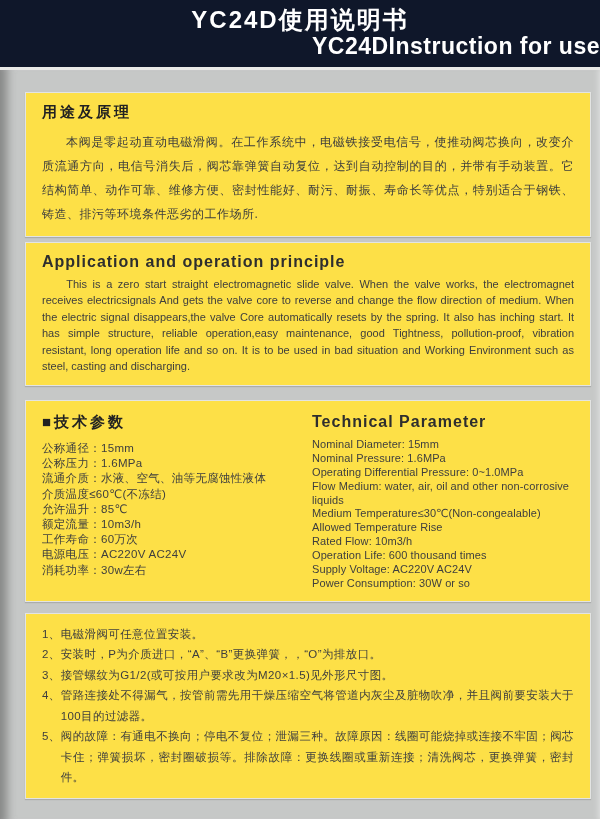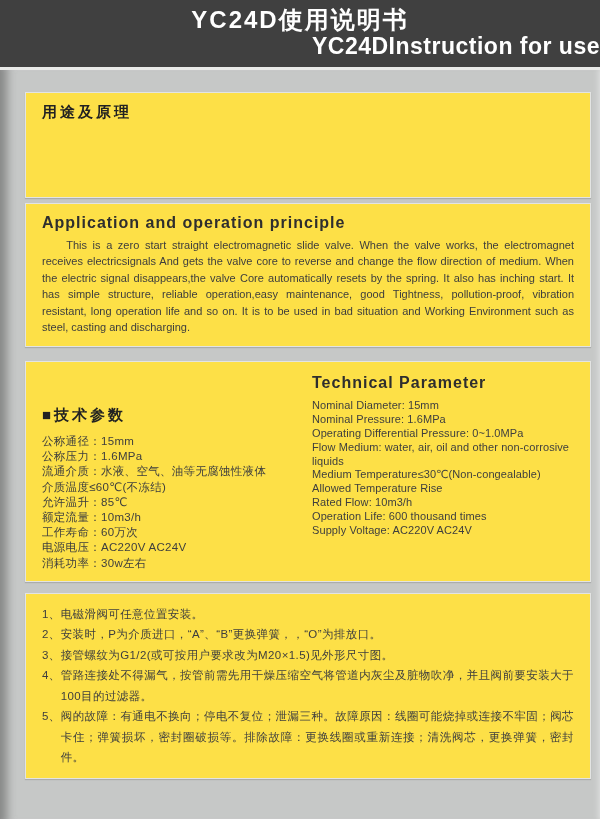--- a/index.html
+++ b/index.html
@@ -7,21 +7,21 @@
   body {
     width: 600px; height: 819px;
     font-family: "Liberation Sans", "DejaVu Sans", sans-serif;
     background: #c6c8c7;
     overflow: hidden;
   }
   .page { width: 600px; height: 819px; display: flex; flex-direction: column; }
 
   
   .header {
-    background: #404040;
+    background: #0f172a;
     color: #ffffff;
     text-align: center;
     padding: 6px 0 8px 0;
     border-bottom: 3px solid #e9eae8;
     flex: 0 0 auto;
   }
   .title-zh { font-size: 24px; font-weight: bold; letter-spacing: 2px; line-height: 1.15; }
   .title-en { font-size: 23px; font-weight: bold; letter-spacing: 0.5px; line-height: 1.1; text-align: right; }
 
   
@@ -54,21 +54,21 @@
   
   .sec-application { margin-bottom: 14px; min-height: 104px; }
   .para-en {
     font-size: 11px; line-height: 16.5px; color: #3d3d3d;
     text-indent: 2.2em; text-align: justify;
   }
 
   
   .sec-technical { margin-bottom: 11px; display: flex; min-height: 178px; padding-top: 12px; }
   .tech-col { flex: 1 1 50%; }
-  .tech-zh { padding-right: 10px; margin-top: 32px; }
+  .tech-zh { padding-right: 10px; }
   .tech-en { padding-left: 4px; }
   .tech-zh .h-zh { margin-bottom: 9px; }
   .tech-en .h-en { margin-bottom: 7px; }
   .param-line { font-size: 11.5px; line-height: 15.2px; color: #3e3e3e; letter-spacing: 0.3px; }
   .tech-en .param-line { font-size: 11px; line-height: 13.9px; letter-spacing: 0.1px; }
 
   
   .sec-install-zh { margin-bottom: 7px; min-height: 145px; }
   .sec-install-zh .h-zh { font-size: 14px; margin-bottom: 4px; }
   .num-list .list-item { display: flex; align-items: flex-start; }
@@ -83,20 +83,21 @@
 
   <header class="header">
     <div class="title-zh">YC24D使用说明书</div>
     <div class="title-en">YC24DInstruction for use</div>
   </header>
 
   <div class="page-body">
 
     <section class="panel sec-purpose">
       <h2 class="h-zh">用途及原理</h2>
+      <p class="para-zh">本阀是零起动直动电磁滑阀。在工作系统中，电磁铁接受电信号，使推动阀芯换向，改变介质流通方向，电信号消失后，阀芯靠弹簧自动复位，达到自动控制的目的，并带有手动装置。它结构简单、动作可靠、维修方便、密封性能好、耐污、耐振、寿命长等优点，特别适合于钢铁、铸造、排污等环境条件恶劣的工作场所.</p>
     </section>
 
     <section class="panel sec-application">
       <h2 class="h-en">Application and operation principle</h2>
       <p class="para-en">This is a zero start straight electromagnetic slide valve. When the valve works, the electromagnet receives electricsignals And gets the valve core to reverse and change the flow direction of medium. When the electric signal disappears,the valve Core automatically resets by the spring. It also has inching start. It has simple structure, reliable operation,easy maintenance, good Tightness, pollution-proof, vibration resistant, long operation life and so on. It is to be used in bad situation and Working Environment such as steel, casting and discharging.</p>
     </section>
 
     <section class="panel sec-technical">
       <div class="tech-col tech-zh">
         <h2 class="h-zh">■技术参数</h2>
@@ -117,20 +118,21 @@
         <div class="param-list">
             <div class="param-line">Nominal Diameter: 15mm</div>
             <div class="param-line">Nominal Pressure: 1.6MPa</div>
             <div class="param-line">Operating Differential Pressure: 0~1.0MPa</div>
             <div class="param-line">Flow Medium: water, air, oil and other non-corrosive liquids</div>
             <div class="param-line">Medium Temperature≤30℃(Non-congealable)</div>
             <div class="param-line">Allowed Temperature Rise</div>
             <div class="param-line">Rated Flow: 10m3/h</div>
             <div class="param-line">Operation Life: 600 thousand times</div>
             <div class="param-line">Supply Voltage: AC220V  AC24V</div>
+            <div class="param-line">Power Consumption: 30W or so</div>
           </div>
       </div>
     </section>
 
     <section class="panel sec-install-zh">
       <div class="num-list zh-list">
           <div class="list-item">
             <span class="item-num">1、</span>
             <span class="item-text">电磁滑阀可任意位置安装。</span>
           </div>

